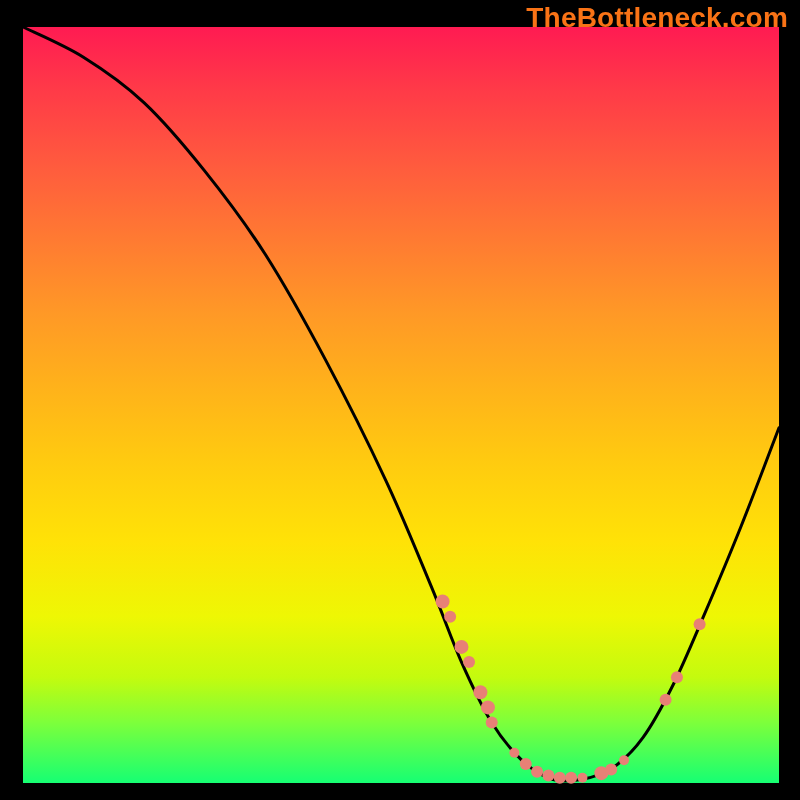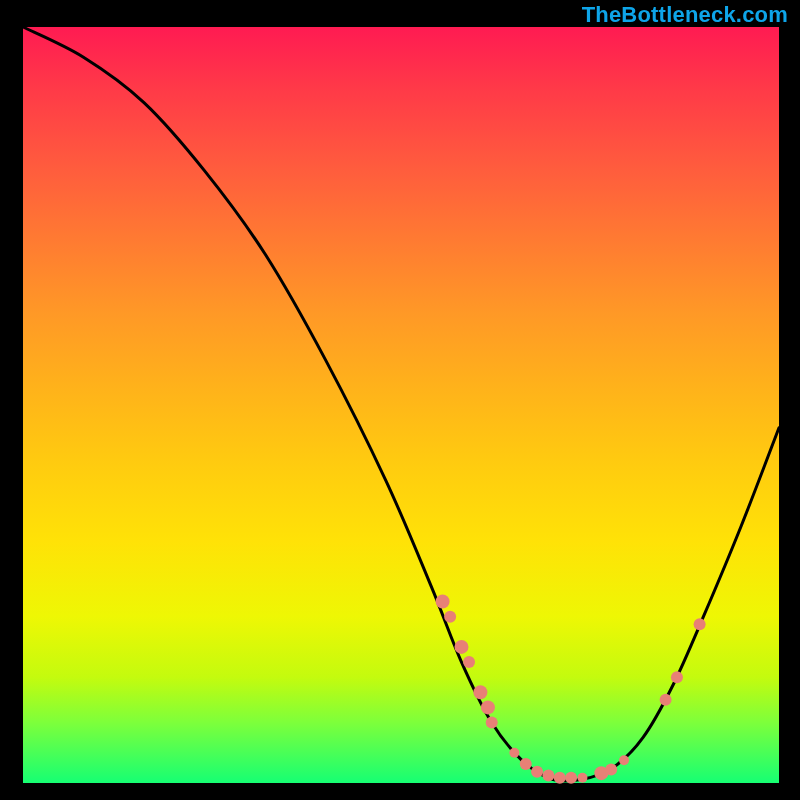--- a/index.html
+++ b/index.html
@@ -13,22 +13,22 @@
   }
   .frame {
     position: relative;
     width: 800px;
     height: 800px;
   }
   .attribution {
     position: absolute;
     top: 2px;
     right: 12px;
-    color: #0ea5e9;
-    font-size: 22px;
+    color: #f97316;
+    font-size: 28px;
     font-weight: 600;
     letter-spacing: 0.2px;
   }
   .plot {
     position: absolute;
     left: 23px;
     top: 27px;
     width: 756px;
     height: 756px;
     background: linear-gradient(

